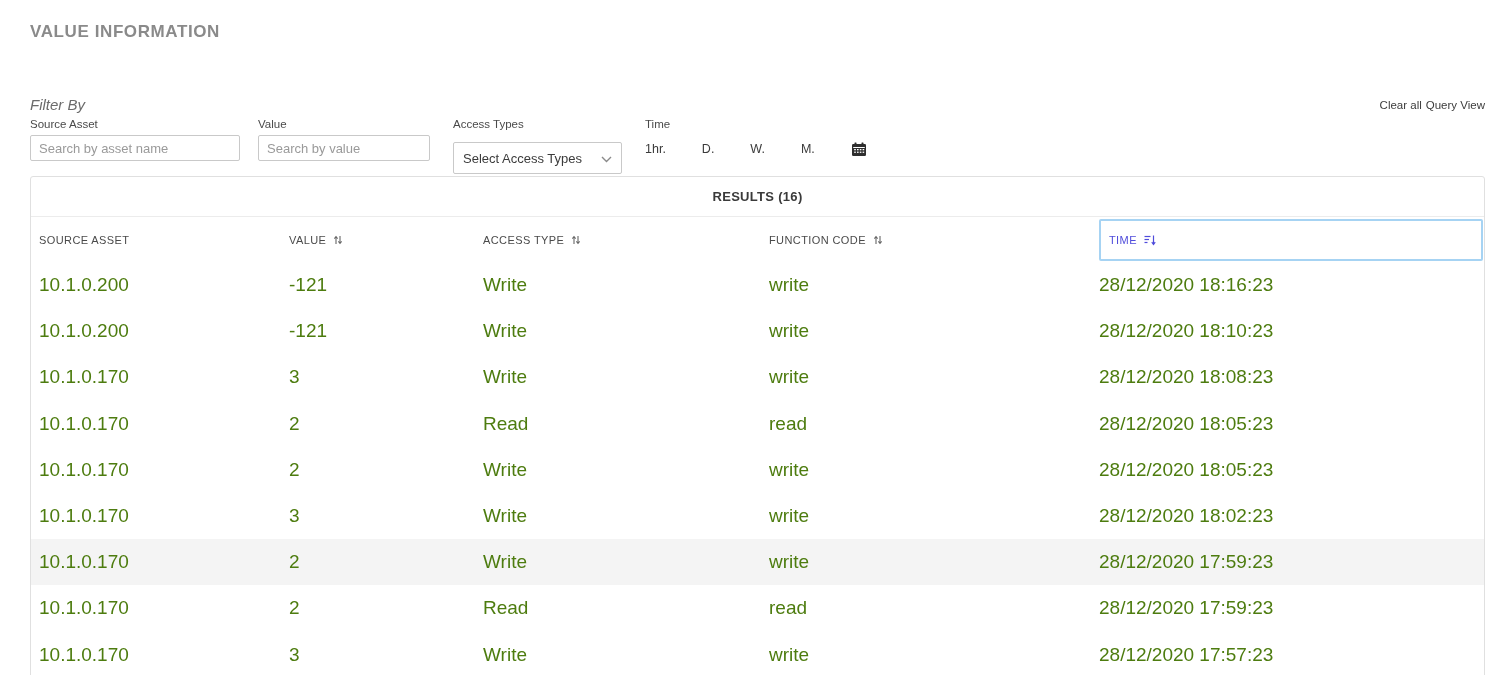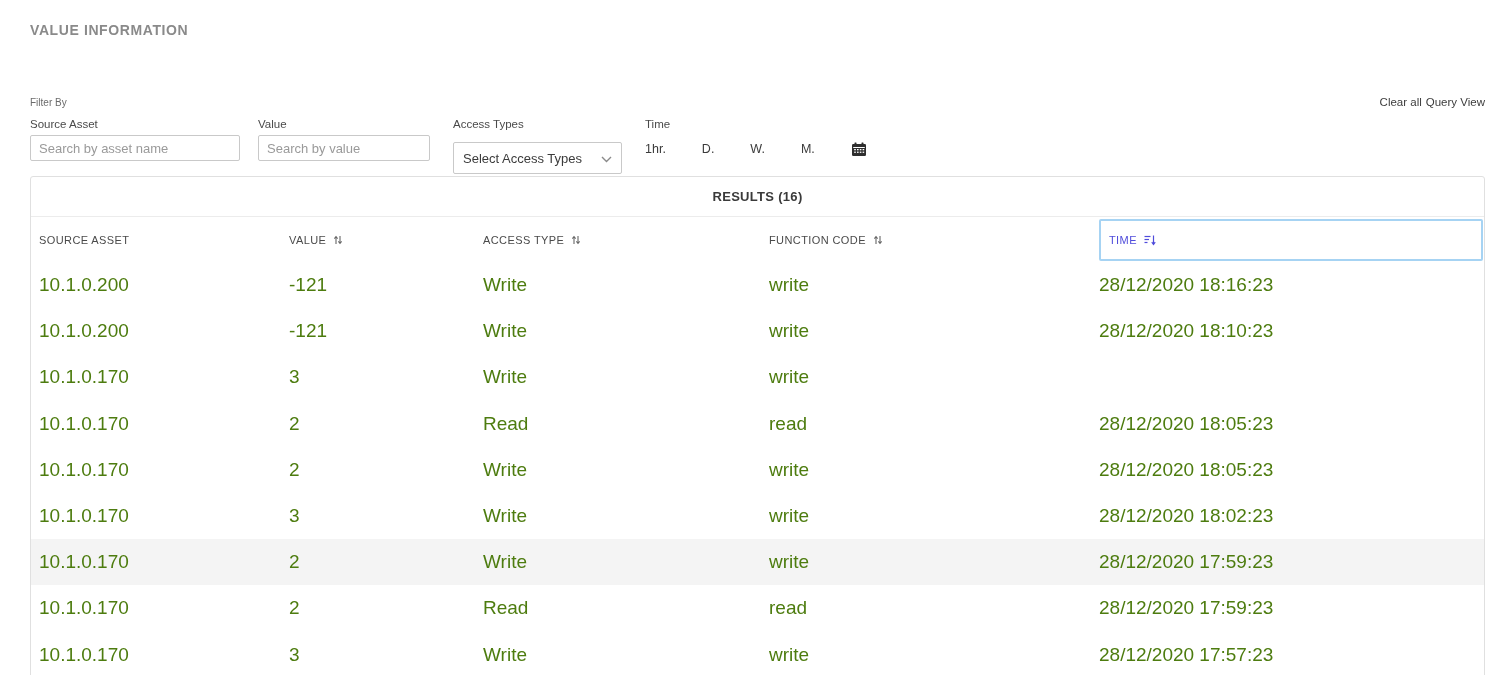--- a/index.html
+++ b/index.html
@@ -1,27 +1,27 @@
 <!DOCTYPE html>
 <html><head>
 <meta charset="utf-8">
 <style>
   * { margin:0; padding:0; box-sizing:border-box; }
   html,body { width:1487px; height:675px; overflow:hidden; background:#fff;
     font-family:"Liberation Sans", sans-serif; color:#3c3c3c; }
 
   .page { position:relative; width:1487px; height:675px; }
 
-  .page-title { position:absolute; left:30px; top:22px; font-size:14px; font-weight:bold;
+  .page-title { position:absolute; left:30px; top:22px; font-size:17px; font-weight:bold;
     letter-spacing:.6px; color:#8a8a8a; }
 
   
   .filter-head { position:absolute; left:30px; right:2px; top:96px; display:flex;
     justify-content:space-between; align-items:center; }
-  .filter-by { font-size:10px; color:#6b6b6b; }
+  .filter-by { font-size:15px; color:#6b6b6b;font-style:italic; }
   .head-links { display:flex; gap:4px; }
   .head-link { font-size:11.5px; color:#3c3c3c; cursor:pointer; }
 
   
   .filters { position:absolute; left:30px; top:118px; display:flex; align-items:flex-start; }
   .field { display:flex; flex-direction:column; }
   .field-label { font-size:11.5px; color:#4a4a4a; margin-bottom:5px; }
   .text-input { width:210px; height:26px; border:1px solid #c9c9c9; border-radius:2px;
     font-size:13px; color:#a21caf; padding:0 8px; font-family:"Liberation Sans", sans-serif; }
   .text-input::placeholder { color:#9a9a9a; }
@@ -202,20 +202,21 @@
         <div>-121</div>
         <div>Write</div>
         <div>write</div>
         <div>28/12/2020 18:10:23</div>
       </div>
         <div class="grid-row">
         <div>10.1.0.170</div>
         <div>3</div>
         <div>Write</div>
         <div>write</div>
+        <div>28/12/2020 18:08:23</div>
       </div>
         <div class="grid-row">
         <div>10.1.0.170</div>
         <div>2</div>
         <div>Read</div>
         <div>read</div>
         <div>28/12/2020 18:05:23</div>
       </div>
         <div class="grid-row">
         <div>10.1.0.170</div>

